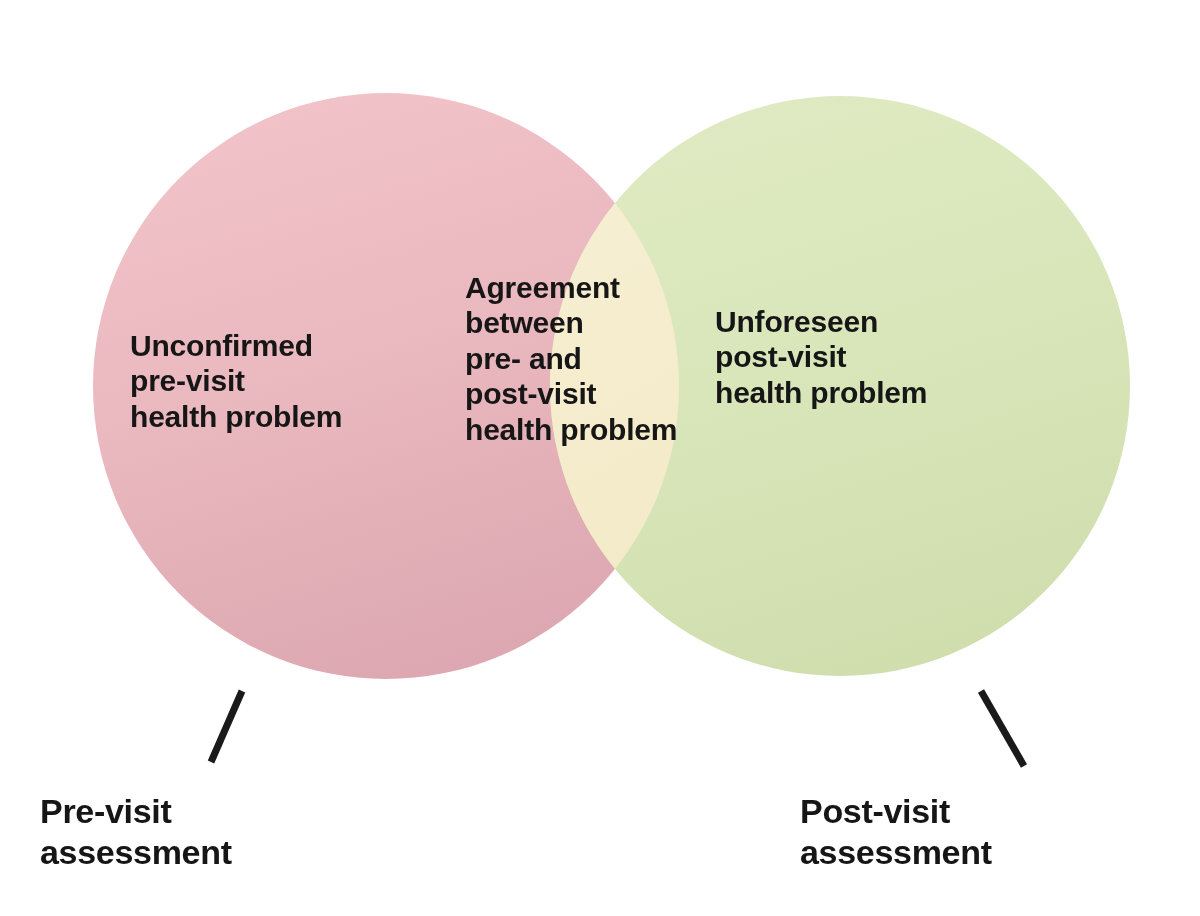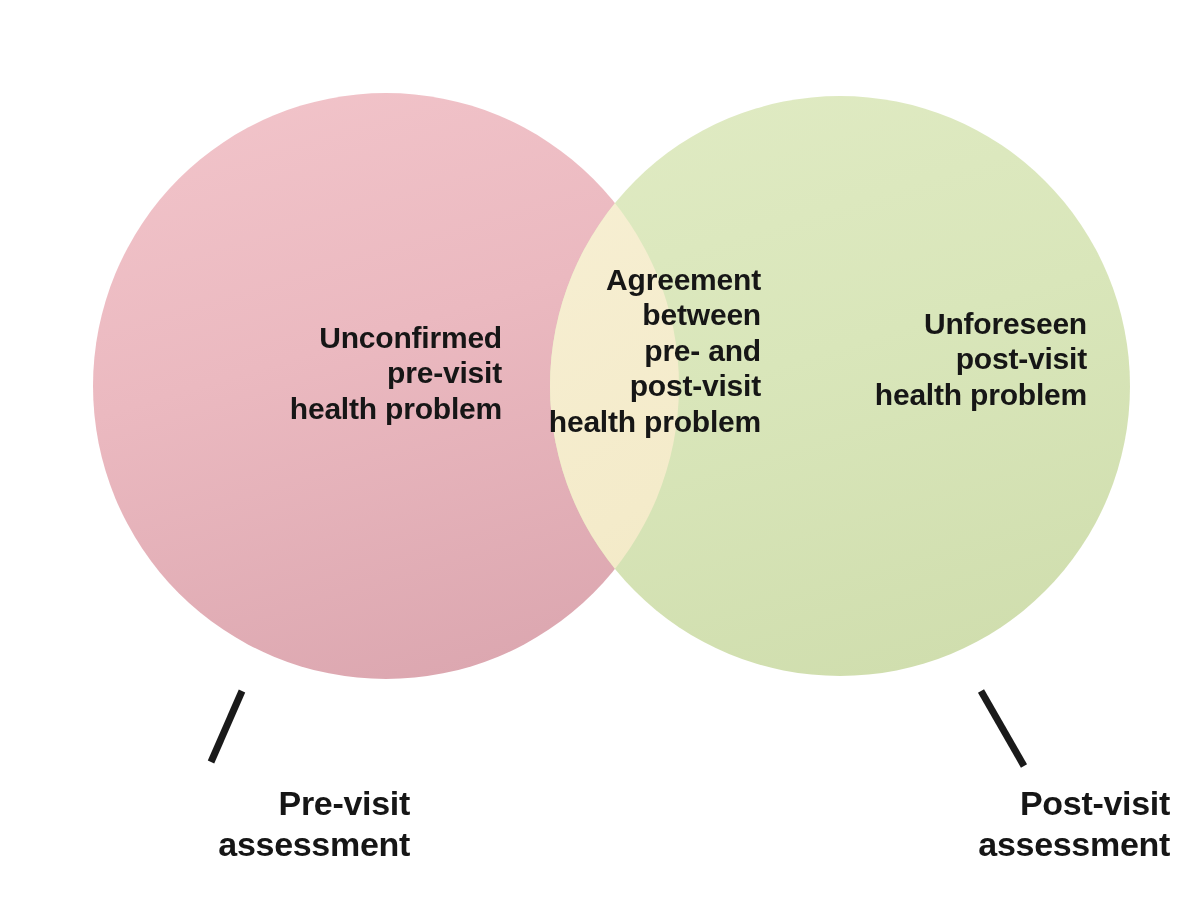--- a/index.html
+++ b/index.html
@@ -30,25 +30,26 @@
   .text-layer {
     position: absolute;
     left: 0;
     top: 0;
     width: 1200px;
     height: 916px;
     pointer-events: none;
   }
   .label-block {
     position: absolute;
-    text-align: right;
+    text-align: left;
     color: #161616;
     font-weight: bold;
     line-height: 1.18;
     white-space: pre-line;
+    margin-top: 8px;
   }
   .region-label {
     font-size: 30px;
     letter-spacing: -0.2px;
   }
   .caption-label {
     font-size: 34px;
     letter-spacing: -0.3px;
     line-height: 1.22;
   }
@@ -57,21 +58,21 @@
     top: 320px;
     width: 372px;
   }
   #label-center {
     left: 465px;
     top: 262px;
     width: 296px;
   }
   #label-right {
     left: 715px;
-    top: 306px;
+    top: 296px;
     width: 372px;
   }
   #caption-left {
     left: 40px;
     top: 783px;
     width: 370px;
   }
   #caption-right {
     left: 800px;
     top: 783px;

